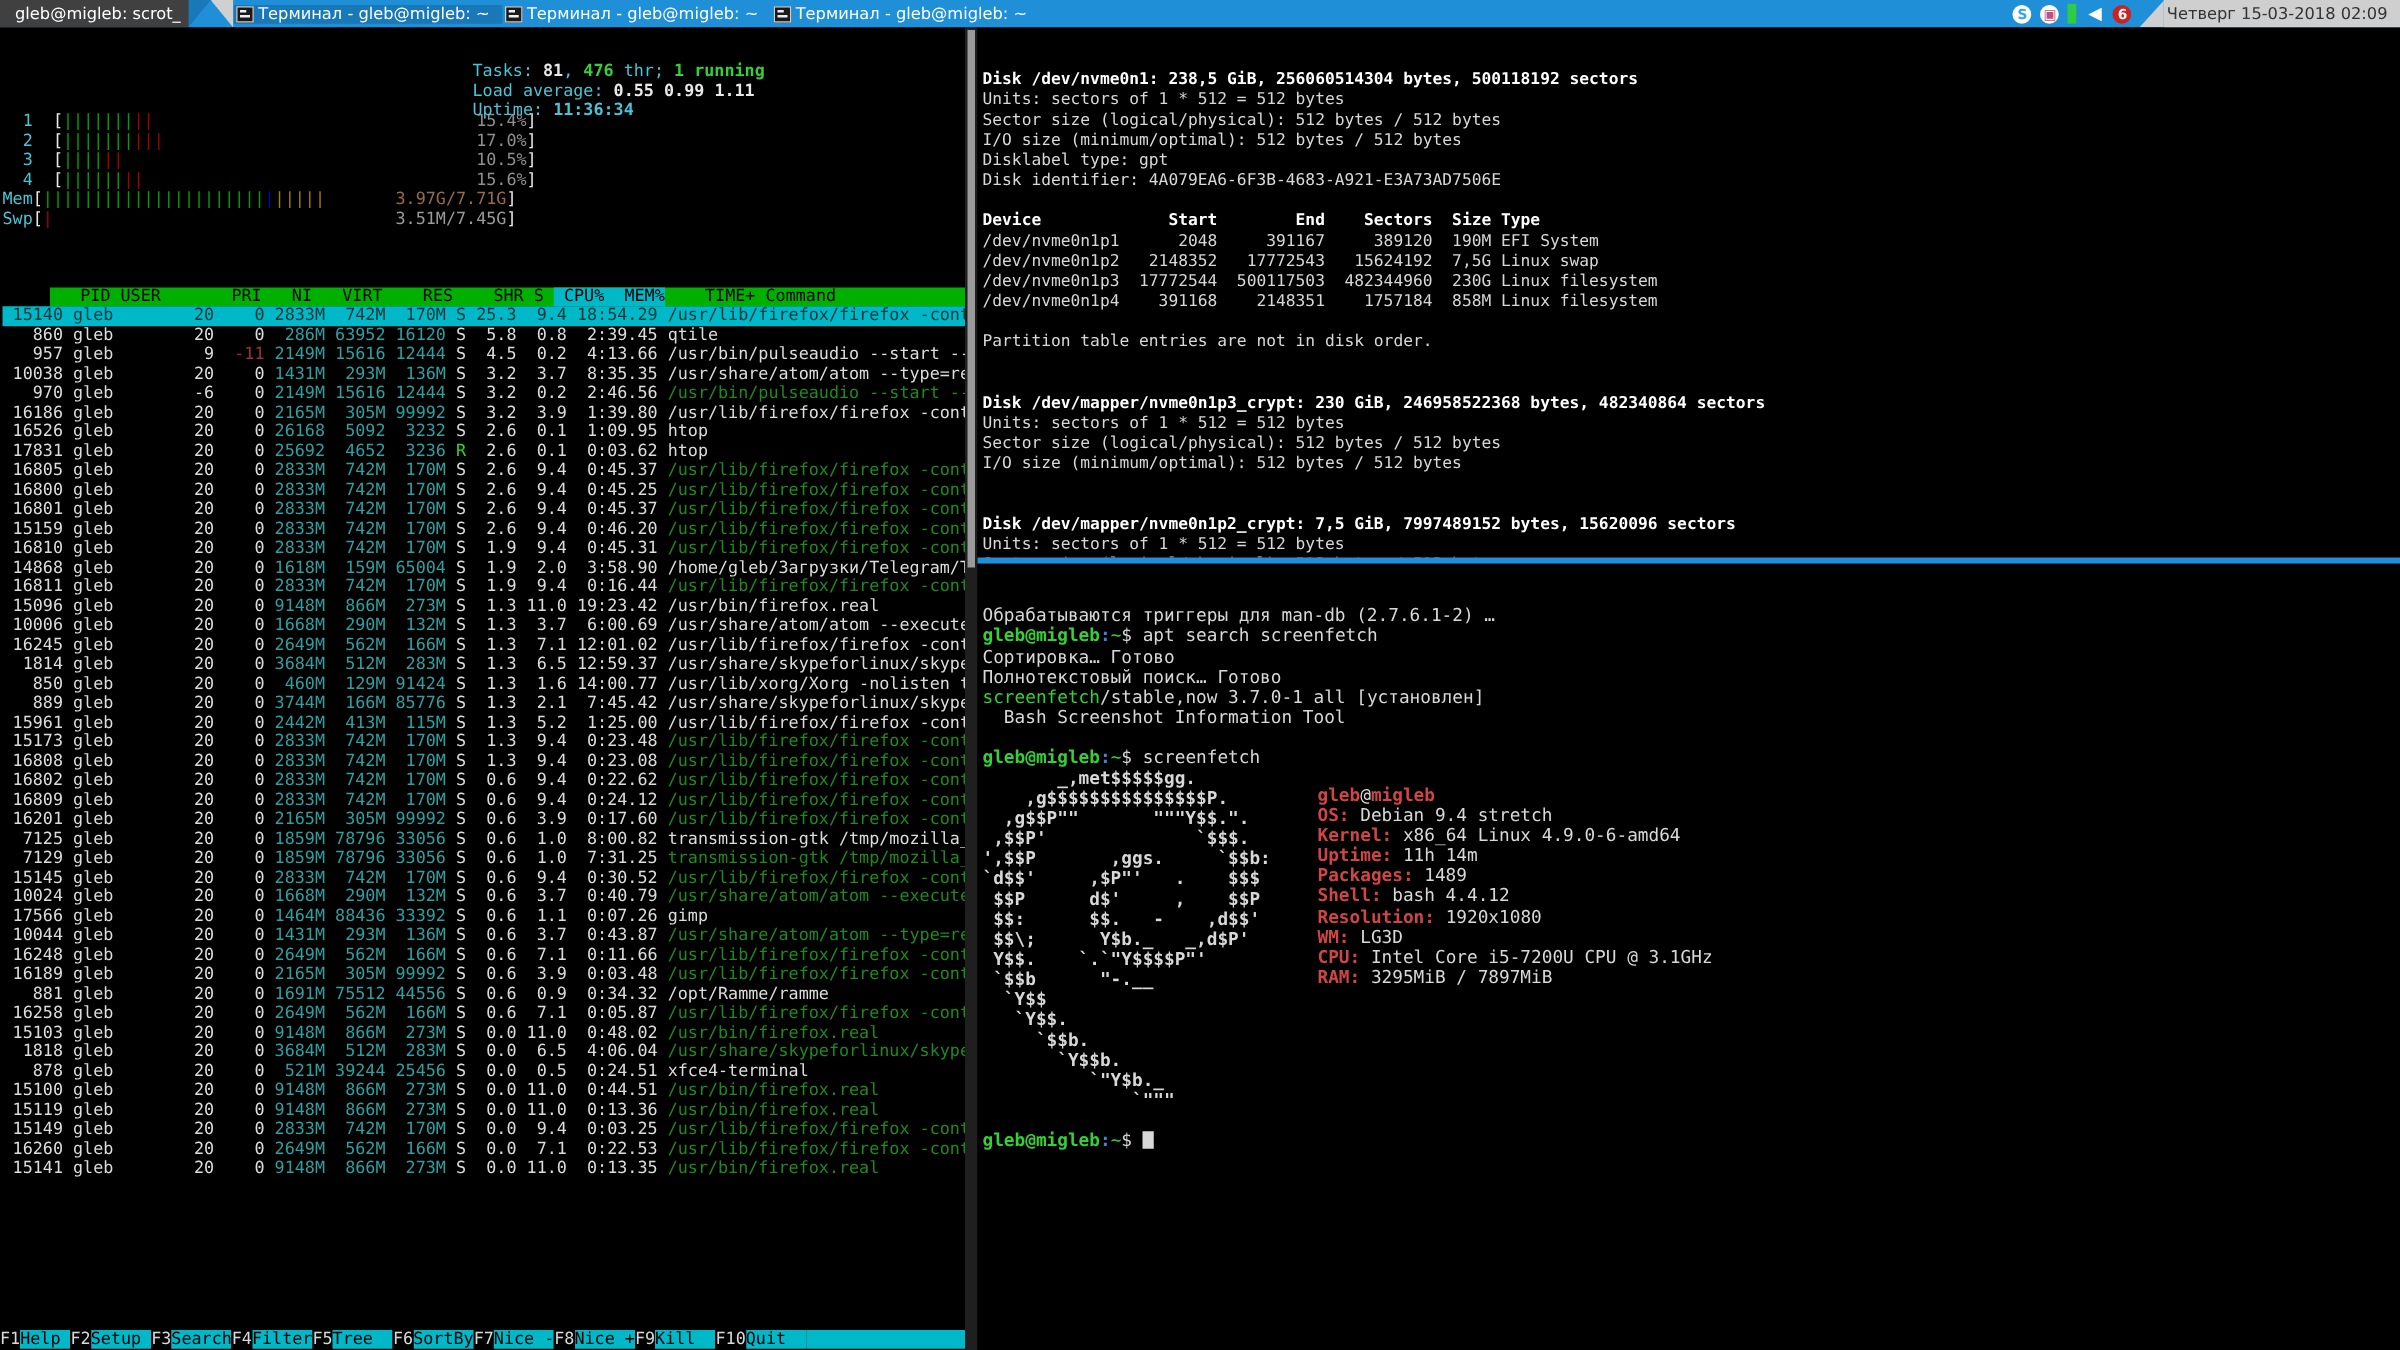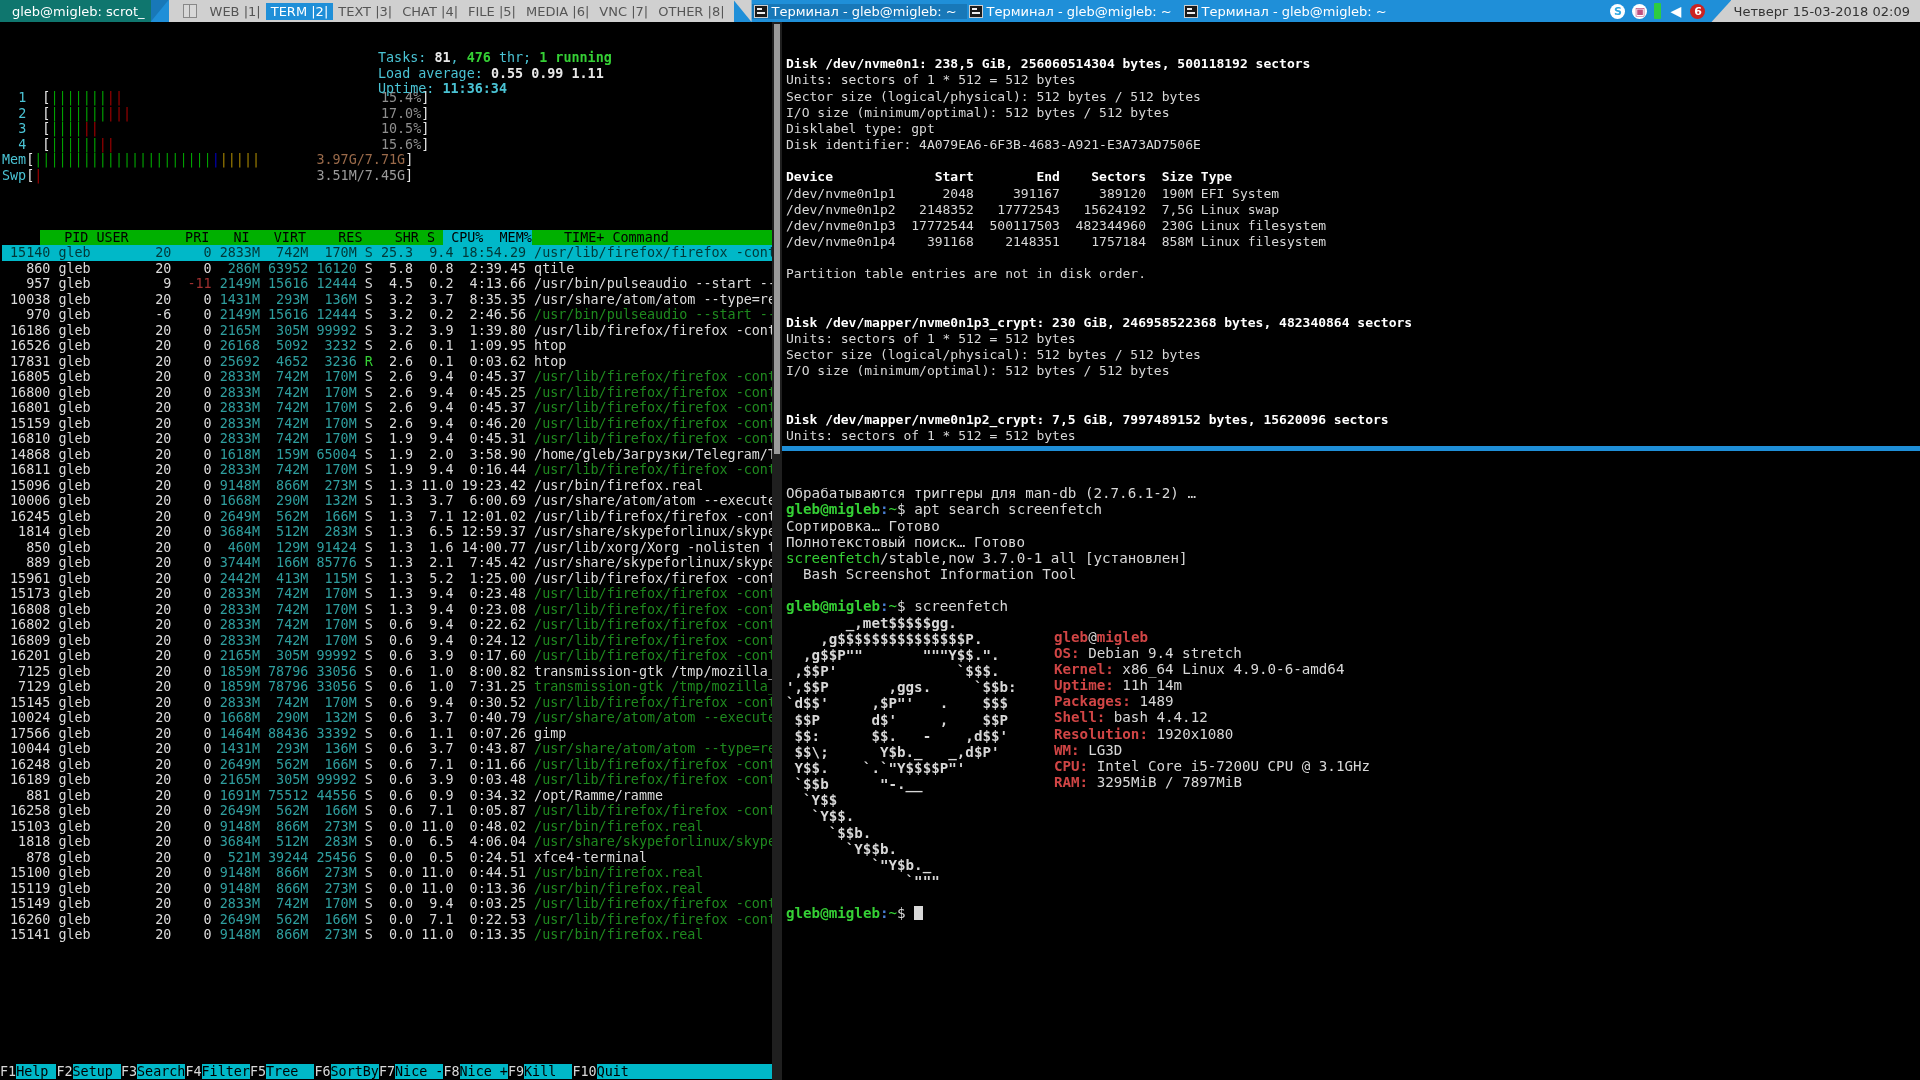--- a/index.html
+++ b/index.html
@@ -7,21 +7,21 @@
     width:1920px; height:1080px; overflow:hidden; background:#000;
     font-family:"DejaVu Sans Mono","Liberation Mono",monospace;
   }
   
   #taskbar{
     position:absolute; left:0; top:0; width:1920px; height:22px;
     background:#1f8fd8; display:flex; align-items:center;
     font-family:"DejaVu Sans","Liberation Sans",sans-serif; font-size:13px; color:#fff;
   }
   .tb-title{
-    height:22px; background:#0f766e; color:#fff; display:flex; align-items:center;
+    height:22px; background:#404040; color:#fff; display:flex; align-items:center;
     padding:0 6px 0 12px; font-size:13px; white-space:nowrap;
   }
   .skew-r{ width:18px; height:22px; background:#1878b8;
      clip-path:polygon(0 0, 100% 0, 0 100%); }
   .tb-grp{ height:22px; background:#d0d0d0; display:flex; align-items:center;
      padding:0 4px; gap:0px; }
   .wsicon{ width:14px;height:14px;border:1px solid #888; margin:0 8px 0 10px;
      position:relative; background:#d8d8d8;}
   .wsicon:after{content:"";position:absolute;left:5px;top:0;width:1px;height:12px;background:#888;}
   .ws{ color:#555; font-size:13px; padding:1px 5px; white-space:nowrap; }
@@ -110,31 +110,20 @@
   .grn{ color:#35d035; }
   .cursor{ display:inline-block;width:9px;height:14px;background:#d8d8d8;vertical-align:-2px;}
   .art{ color:#d8d8d8; font-weight:bold; }
 </style>
 </head>
 <body>
 
 <div id="taskbar">
   <div class="tb-title">gleb@migleb: scrot_</div>
   <div class="skew-r"></div>
-  <div class="tb-grp" id="ws-group">
-    <div class="wsicon"></div>
-  <div class="ws">WEB |1|</div>
-      <div class="ws active">TERM |2|</div>
-      <div class="ws">TEXT |3|</div>
-      <div class="ws">CHAT |4|</div>
-      <div class="ws">FILE |5|</div>
-      <div class="ws">MEDIA |6|</div>
-      <div class="ws">VNC |7|</div>
-      <div class="ws">OTHER |8|</div>
-    </div>
   <div class="skew-l"></div>
   <div id="win-group" style="display:flex;align-items:center;height:22px;">
       <div class="tb-win sel">
         <span class="wicon"></span>
         <span>Терминал - gleb@migleb: ~</span>
       </div>
       <div class="tb-win">
         <span class="wicon"></span>
         <span>Терминал - gleb@migleb: ~</span>
       </div>

